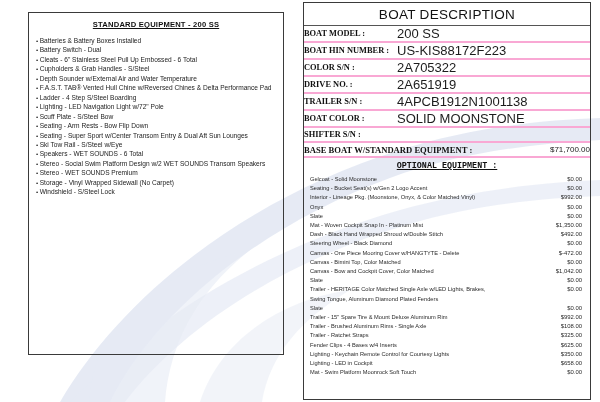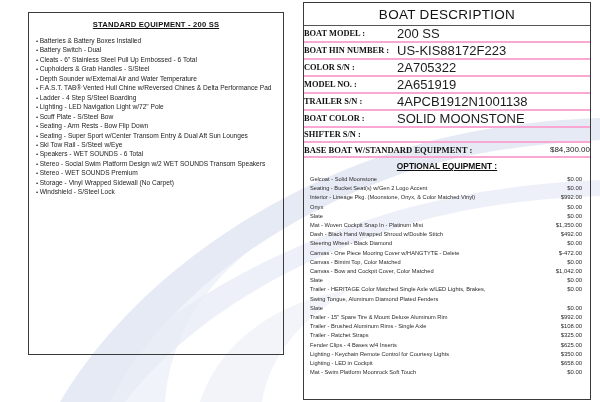--- a/index.html
+++ b/index.html
@@ -61,21 +61,21 @@
     text-align:right;padding-right:9px;color:#111;white-space:nowrap;
   }
   .base-row td{border-top:none;border-bottom:1px solid #555;height:20px;}
   .base-lbl{
     font-family:"Liberation Serif", serif;font-weight:bold;font-size:8.6px;
     padding-left:4px;color:#111;white-space:nowrap;text-align:center;
   }
   .base-val{font-size:8px;text-align:right;padding-right:13px;color:#1c1c1c;}
 
   .opt-title{
-    text-align:center;font-family:Liberation Sans, sans-serif;font-weight:bold;
+    text-align:center;font-family:Liberation Mono, monospace;font-weight:bold;
     font-size:8.4px;text-decoration:underline;margin:3px 0 4px 0;color:#111;
   }
   .opt-list{padding:0 4px 0 6px;}
   .opt-row{display:flex;align-items:baseline;justify-content:space-between;}
   .opt-name{
     font-size:5.7px;line-height:9.2px;color:#2a2a2a;white-space:nowrap;
     flex:0 1 auto;overflow:visible;
   }
   .opt-price{
     font-size:5.9px;line-height:9.2px;color:#2a2a2a;white-space:nowrap;
@@ -131,40 +131,40 @@
           </tr>
           <tr>
             <td class="lbl wide">BOAT HIN NUMBER :</td>
             <td class="val">US-KIS88172F223</td>
           </tr>
           <tr>
             <td class="lbl">COLOR S/N :</td>
             <td class="val">2A705322</td>
           </tr>
           <tr>
-            <td class="lbl">MODEL NO. :</td>
+            <td class="lbl">DRIVE NO. :</td>
             <td class="val">2A651919</td>
           </tr>
           <tr>
             <td class="lbl">TRAILER S/N :</td>
             <td class="val">4APCB1912N1001138</td>
           </tr>
           <tr>
             <td class="lbl">BOAT COLOR :</td>
             <td class="val">SOLID MOONSTONE</td>
           </tr>
           <tr>
             <td class="lbl">SHIFTER S/N :</td>
             <td class="val"></td>
           </tr>
         </tbody>
       <tbody>
       <tr class="base-row">
         <td class="base-lbl">BASE BOAT W/STANDARD EQUIPMENT :</td>
-        <td class="base-val">$84,300.00</td>
+        <td class="base-val">$71,700.00</td>
       </tr>
     </tbody>
       </table>
 
     <div class="opt-title">OPTIONAL EQUIPMENT :</div>
     <div class="opt-list">
         <div class="opt-row">
           <span class="opt-name">Gelcoat - Solid Moonstone</span>
           <span class="opt-price">$0.00</span>
         </div>

